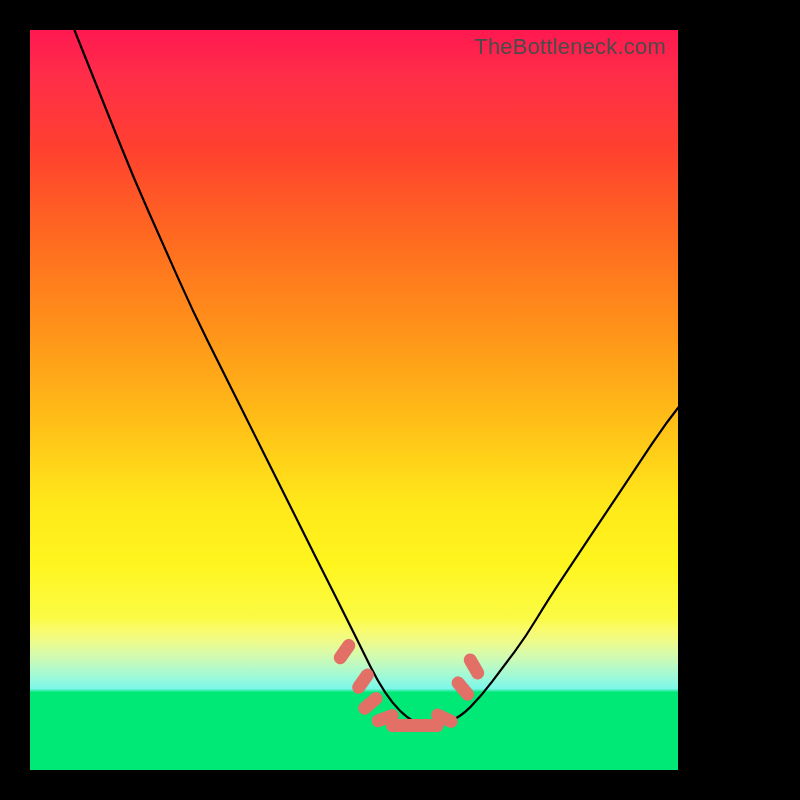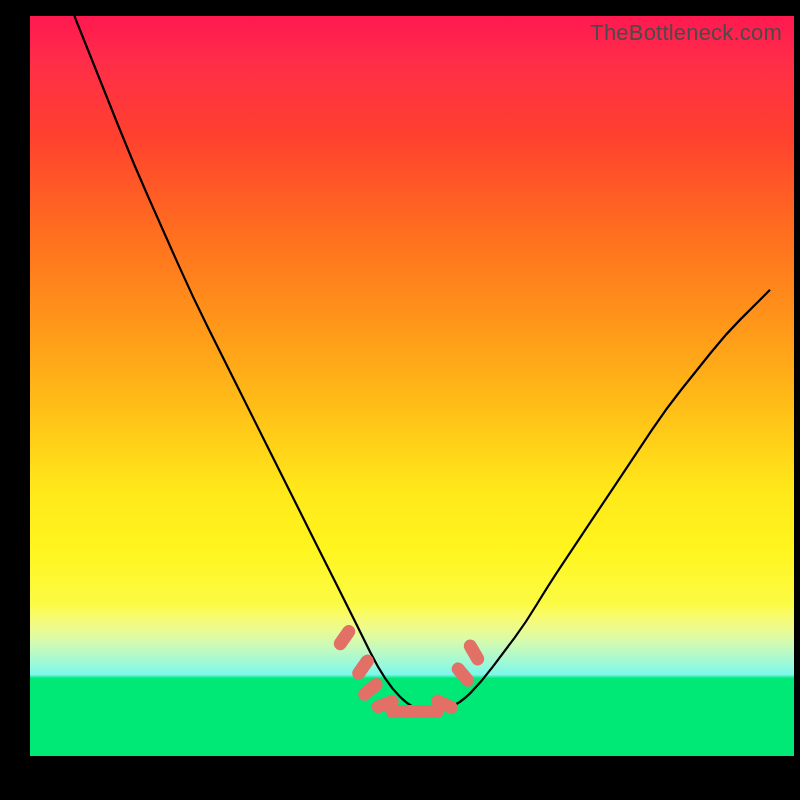--- a/index.html
+++ b/index.html
@@ -13,22 +13,22 @@
   }
   .frame {
     position: relative;
     width: 800px;
     height: 800px;
     background: #000;
   }
   .plot {
     position: absolute;
     left: 30px;
-    top: 16px;
-    width: 764px;
+    top: 30px;
+    width: 648px;
     height: 740px;
     background: linear-gradient(
       to bottom,
       #ff1850 0%,
       #ff2d49 6%,
       #ff402f 16%,
       #ff6a20 28%,
       #ff911a 40%,
       #ffbb17 52%,
       #ffe81a 64%,

